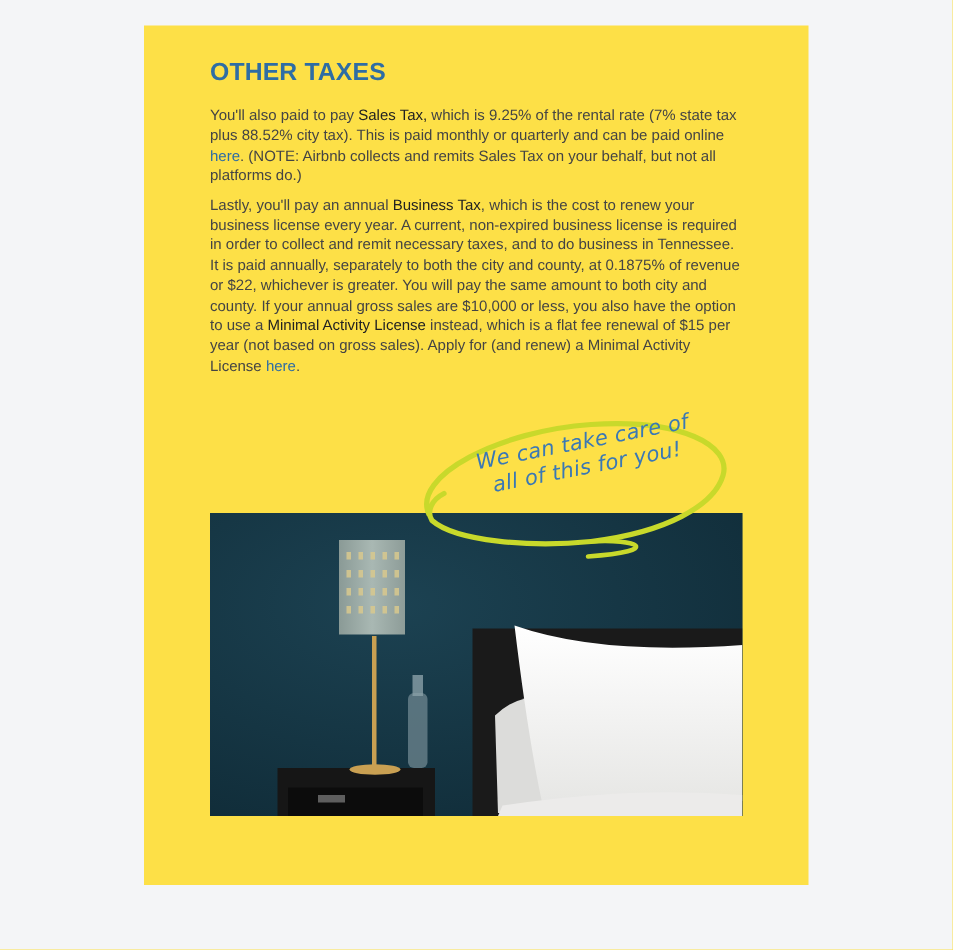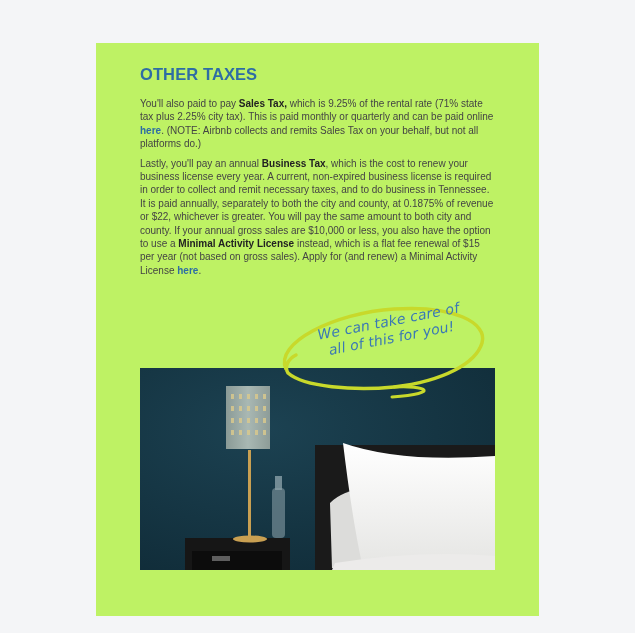--- a/index.html
+++ b/index.html
@@ -1,53 +1,53 @@
 <!DOCTYPE html>
 <html><head>
 <meta charset="utf-8">
 <style>
   html, body { margin:0; padding:0; }
   body {
     width:635px; height:633px; background:#f4f5f7; position:relative; overflow:hidden;
     font-family: "Liberation Sans", "DejaVu Sans", sans-serif;
   }
   .page {
-    position:absolute; left:96px; top:43px; width:443px; height:573px; background:#bef264;
+    position:absolute; left:96px; top:17px; width:443px; height:573px; background:#fde047;
   }
   .content { position:absolute; left:44px; top:22px; width:356px; }
   h1 {
     margin:0; color:#2e6da4; font-size:16.5px; font-weight:bold; letter-spacing:0.1px;
     font-family: "Liberation Sans", "DejaVu Sans", sans-serif;
   }
   p {
     margin:0; color:#444444; font-size:10px; line-height:13.4px;
   }
   p.p1 { margin-top:13px; }
   p.p2 { margin-top:6px; }
-  b { color:#222; font-weight:bold;margin-top:44px; }
-  a.link { color:#2e6da4; font-weight:bold; text-decoration:none; }
+  b { color:#222; font-weight:normal;margin-top:44px; }
+  a.link { color:#2e6da4; font-weight:normal; text-decoration:none; }
 
   .callout { position:absolute; left:178px; top:260px; width:220px; height:96px; }
   .callout svg { position:absolute; left:0; top:0; }
   .callout-text {
     position:absolute; left:36px; top:10px; width:160px; text-align:center;
     transform: rotate(-11deg);
     color:#3a78b5; font-size:14px; line-height:17px;
     font-family: "DejaVu Sans", sans-serif; font-style:italic; letter-spacing:0.2px;
   }
 
   .photo { position:absolute; left:44px; top:325px; width:355px; height:202px; overflow:hidden; background:#14323f; }
 </style>
 </head>
 <body>
 
 <div class="page">
   <div class="content">
     <h1>OTHER TAXES</h1>
-    <p class="p1"><span>You'll also paid to pay </span><b>Sales Tax,</b><span> which is 9.25% of the rental rate (71% state tax plus 2.25% city tax). This is paid monthly or quarterly and can be paid online </span><a class="link" href="#">here</a><span>. (NOTE: Airbnb collects and remits Sales Tax on your behalf, but not all platforms do.)</span></p>
+    <p class="p1"><span>You'll also paid to pay </span><b>Sales Tax,</b><span> which is 9.25% of the rental rate (7% state tax plus 88.52% city tax). This is paid monthly or quarterly and can be paid online </span><a class="link" href="#">here</a><span>. (NOTE: Airbnb collects and remits Sales Tax on your behalf, but not all platforms do.)</span></p>
     <p class="p2"><span>Lastly, you'll pay an annual </span><b>Business Tax</b><span>, which is the cost to renew your business license every year. A current, non-expired business license is required in order to collect and remit necessary taxes, and to do business in Tennessee. It is paid annually, separately to both the city and county, at 0.1875% of revenue or $22, whichever is greater. You will pay the same amount to both city and county. If your annual gross sales are $10,000 or less, you also have the option to use a </span><b>Minimal Activity License</b><span> instead, which is a flat fee renewal of $15 per year (not based on gross sales). Apply for (and renew) a Minimal Activity License </span><a class="link" href="#">here</a><span>.</span></p>
   </div>
 
   <div class="photo">
     <svg width="355" height="202" viewBox="0 0 355 202">
       <defs>
         <radialGradient id="wall" cx="0.35" cy="0.3" r="0.9">
           <stop offset="0" stop-color="#1c4252"></stop>
           <stop offset="1" stop-color="#0f2a36"></stop>
         </radialGradient>

